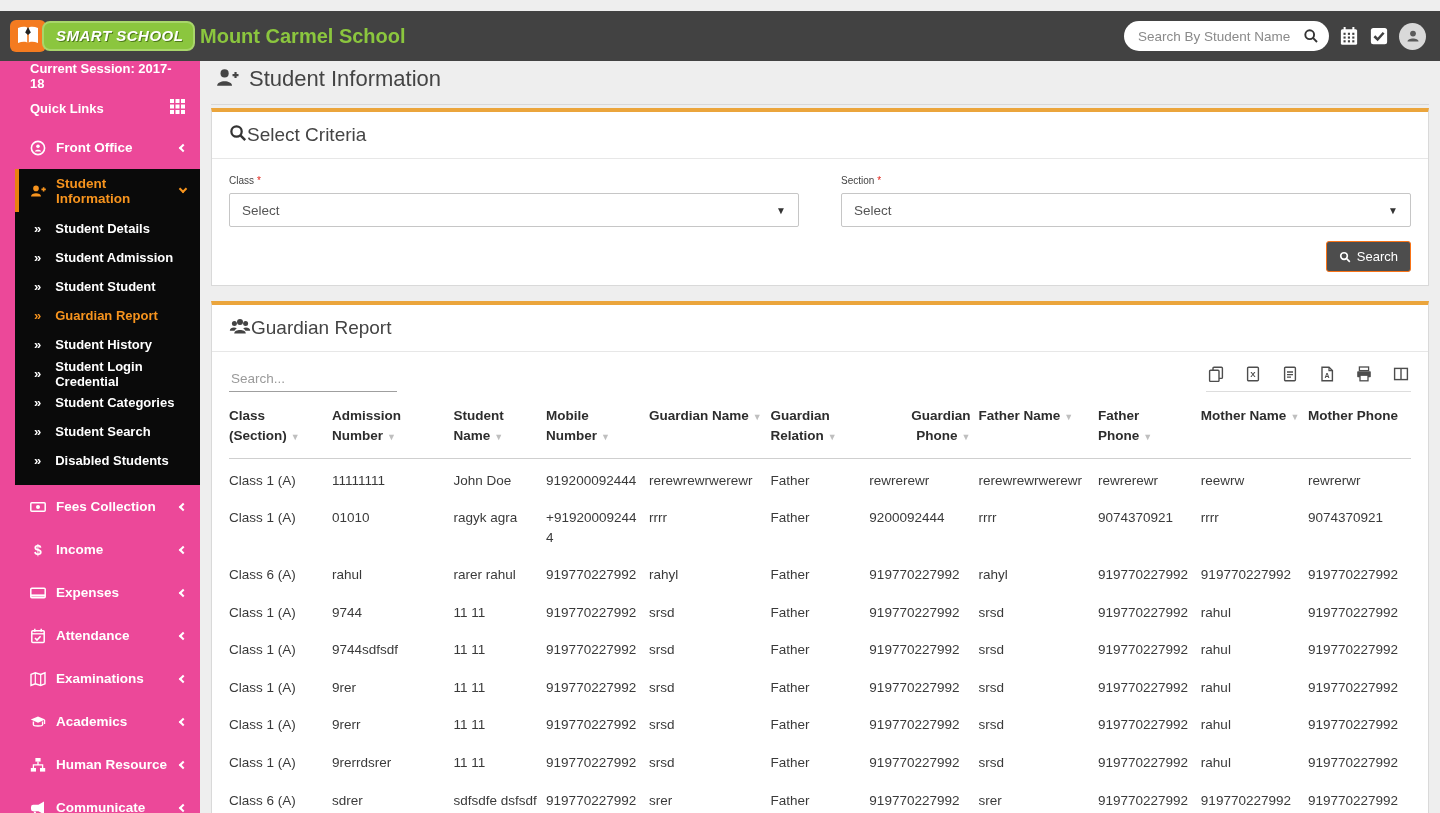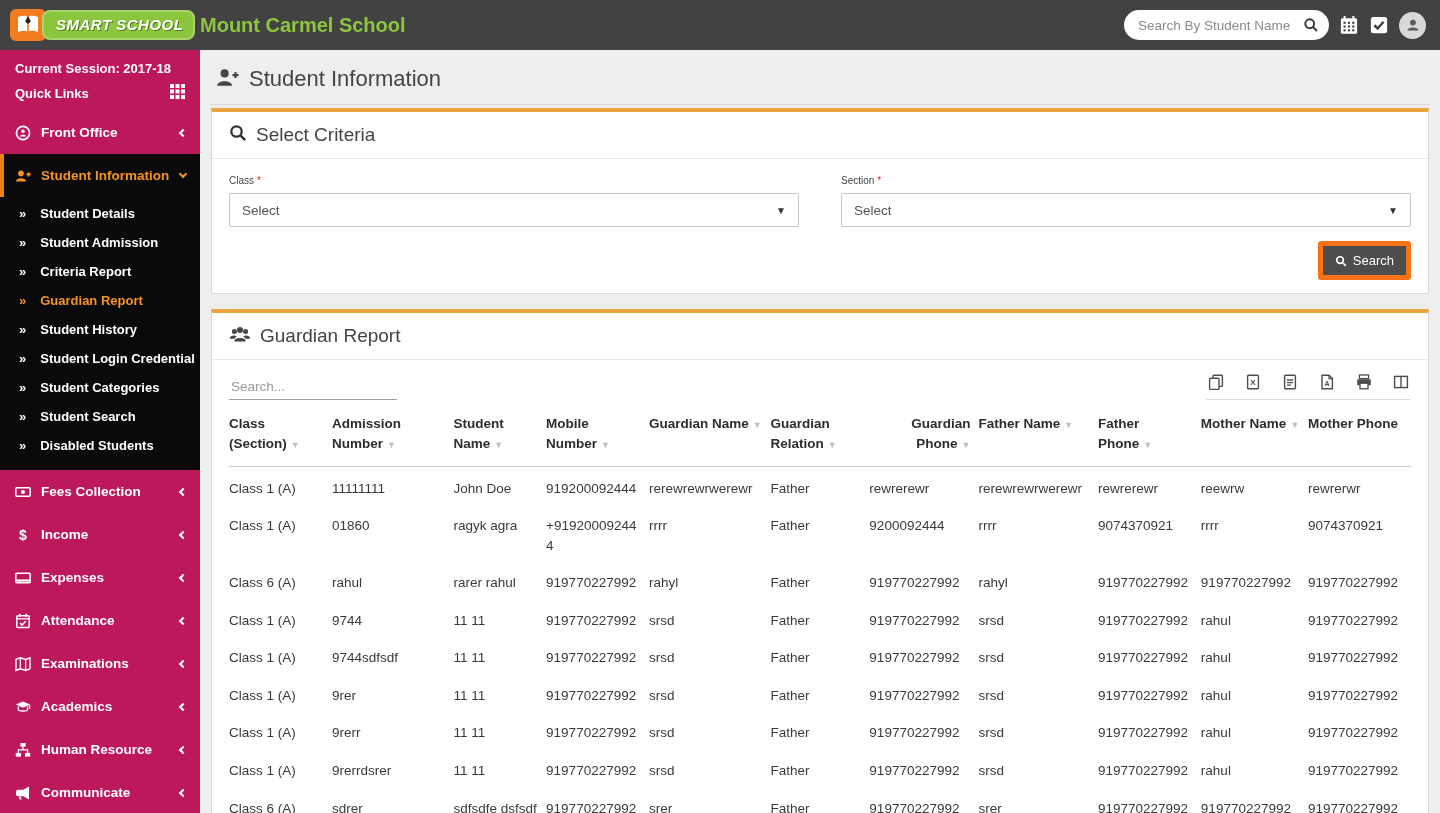--- a/index.html
+++ b/index.html
@@ -1,20 +1,20 @@
 <!DOCTYPE html>
 <html><head>
 <meta charset="utf-8">
 <style>
   * { margin:0; padding:0; box-sizing:border-box; }
   html,body { width:1440px; height:813px; overflow:hidden;
     font-family:"Liberation Sans", sans-serif; background:#eeeeee; }
 
   
-  .topbar { position:fixed; top:0; left:0; width:1440px; height:50px;
+  .topbar { position:fixed; top:11px; left:0; width:1440px; height:50px;
     background:#424242; display:flex; align-items:center; z-index:30; }
   .brand-zone { width:200px; height:50px; display:flex; align-items:center; padding-left:10px; }
   .logo-book { width:36px; height:32px; background:#f47b20; border-radius:6px;
     display:flex; align-items:center; justify-content:center; flex:0 0 auto; }
   .logo-book svg { display:block; }
   .logo-pill { margin-left:-4px; background:#8bc63e; border:2px solid #a8d66a; border-radius:8px;
     padding:4px 10px 5px 12px; color:#fff; font-weight:bold; font-style:italic;
     font-size:15px; letter-spacing:.5px; text-shadow:1px 1px 0 #4e7a1a; white-space:nowrap; }
   .school-name { font-size:20px; font-weight:bold; color:#8bc63e; }
   .topbar-right { margin-left:auto; display:flex; align-items:center; gap:10px; padding-right:14px; }
@@ -22,21 +22,21 @@
     display:flex; align-items:center; padding:0 10px 0 14px; }
   .search-pill input { border:none; outline:none; flex:1; min-width:0; font-size:13.5px;
     color:#555; font-family:"Liberation Sans", sans-serif; background:transparent; }
   .search-pill input::placeholder { color:#8a8a8a; }
   .top-icon { color:#fff; display:flex; align-items:center; cursor:pointer; }
   .avatar { width:27px; height:27px; border-radius:50%; background:#d9d9d9;
     display:flex; align-items:center; justify-content:center; }
 
   
   .sidebar { position:fixed; top:50px; left:0; width:200px; height:763px;
-    background:#be185d; z-index:20; overflow:hidden; }
+    background:#ec4899; z-index:20; overflow:hidden;padding-left:15px; }
   .session-block { padding:11px 15px 9px 15px; color:#fff; }
   .session-line { font-size:13px; font-weight:bold; margin-bottom:8px; }
   .quick-links { display:flex; align-items:center; justify-content:space-between;
     font-size:13px; font-weight:bold; color:#fff; cursor:pointer; }
   .menu-item { height:43px; display:flex; align-items:center; padding:0 14px 0 15px;
     color:#fff; font-size:13.5px; font-weight:bold; cursor:pointer; }
   .menu-item .mi-icon { width:26px; display:flex; align-items:center; color:#fff; }
   .menu-item .mi-label { flex:1; }
   .menu-item.active { background:#0a0a0a; border-left:4px solid #e8820e; padding-left:11px; }
   .menu-item.active, .menu-item.active .mi-icon { color:#f7941e; }
@@ -52,34 +52,34 @@
 
   
   .main { position:absolute; top:50px; left:200px; width:1240px; height:763px;
     background:#eeeeee; padding:0 11px; overflow:hidden; }
   .page-title-row { display:flex; align-items:center; gap:10px; padding:16px 4px 12px 4px;
     border-bottom:1px solid #d8d8d8; color:#444; }
   .page-title { font-size:22px; }
   .card { background:#fff; border:1px solid #d9d9d9; border-top:4px solid #eba53c; }
   .card-1 { margin-top:3px; }
   .card-2 { margin-top:15px; height:540px; }
-  .card-head { display:flex; align-items:center; gap:9px; padding:12px 17px;
+  .card-head { display:flex; align-items:center; padding:12px 17px;
     border-bottom:1px solid #e7e7e7; color:#444; }
   .card-title { font-size:19px; }
   .criteria-body { display:flex; gap:42px; padding:16px 17px 4px 17px; }
   .field { flex:1; }
   .field-label { font-size:10px; font-weight:normal; color:#444; margin-bottom:7px; }
   .req { color:#e2231a; margin-left:3px; }
   .select-box { height:34px; border:1px solid #c6c6c6; border-radius:2px;
     display:flex; align-items:center; padding:0 12px; font-size:13.5px; color:#555;
     cursor:pointer; background:#fff; }
   .select-box .caret { margin-left:auto; font-size:10px; color:#333; }
   .criteria-foot { display:flex; justify-content:flex-end; padding:10px 17px 13px 17px; }
   .btn-search { display:flex; align-items:center; gap:6px; background:#4d4d4d; color:#fff;
-    border:5px solid #f97316; border-radius:3px; padding:7px 12px; font-size:13px;
+    border:1px solid #f97316; border-radius:3px; padding:7px 12px; font-size:13px;
     font-family:"Liberation Sans", sans-serif; cursor:pointer; }
 
   .table-toolbar { display:flex; justify-content:space-between; align-items:flex-end;
     padding:14px 17px 0 17px; }
   .table-search input { border:none; border-bottom:1px solid #9f9f9f; outline:none;
     width:168px; font-size:13.5px; color:#555; padding:2px 2px 5px 2px;
     font-family:"Liberation Sans", sans-serif; }
   .table-search input::placeholder { color:#9a9a9a; }
   .export-icons { display:flex; gap:21px; padding:0 2px 9px 2px;
     border-bottom:1px solid #ddd; color:#4d4d4d; }
@@ -200,21 +200,21 @@
         <div class="submenu-item">
           <span class="angles">»</span>
           <span>Student Details</span>
         </div>
         <div class="submenu-item">
           <span class="angles">»</span>
           <span>Student Admission</span>
         </div>
         <div class="submenu-item">
           <span class="angles">»</span>
-          <span>Criteria Report</span>
+          <span>Student Student</span>
         </div>
         <div class="submenu-item active">
           <span class="angles">»</span>
           <span>Guardian Report</span>
         </div>
         <div class="submenu-item">
           <span class="angles">»</span>
           <span>Student History</span>
         </div>
         <div class="submenu-item">
@@ -460,21 +460,21 @@
               <td class="">rerewrewrwerewr</td>
               <td class="">Father</td>
               <td class="">rewrerewr</td>
               <td class="">rerewrewrwerewr</td>
               <td class="">rewrerewr</td>
               <td class="">reewrw</td>
               <td class="">rewrerwr</td>
             </tr>
             <tr>
               <td class="">Class 1 (A)</td>
-              <td class="">01860</td>
+              <td class="">01010</td>
               <td class="link">ragyk agra</td>
               <td class="">+919200092444</td>
               <td class="">rrrr</td>
               <td class="">Father</td>
               <td class="">9200092444</td>
               <td class="">rrrr</td>
               <td class="">9074370921</td>
               <td class="">rrrr</td>
               <td class="">9074370921</td>
             </tr>

